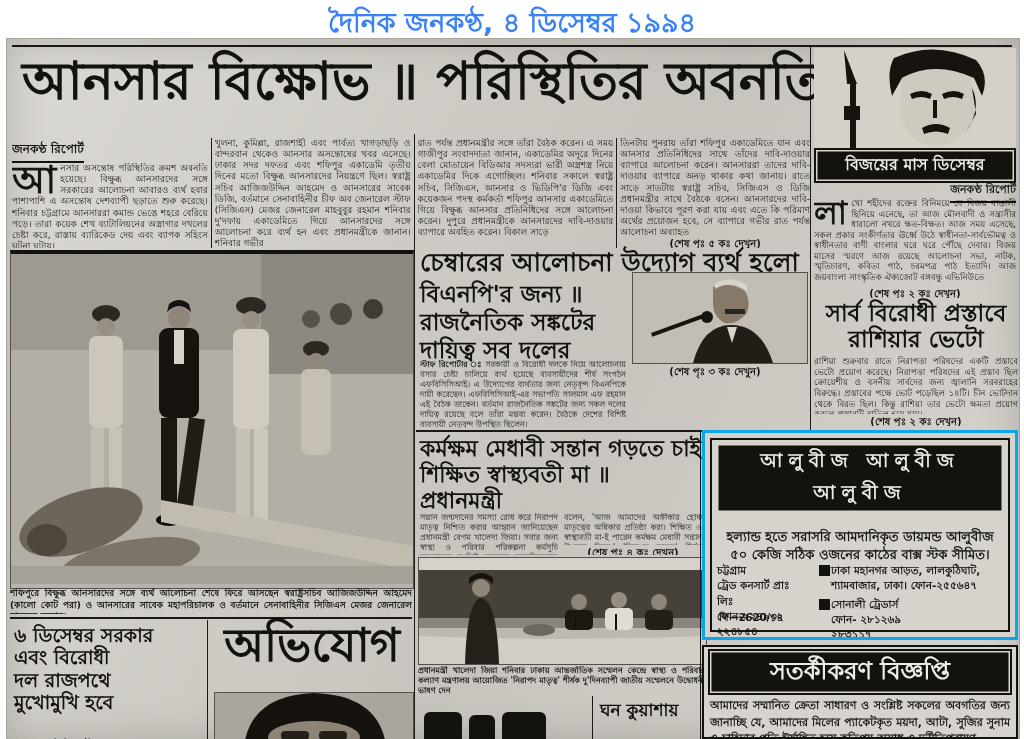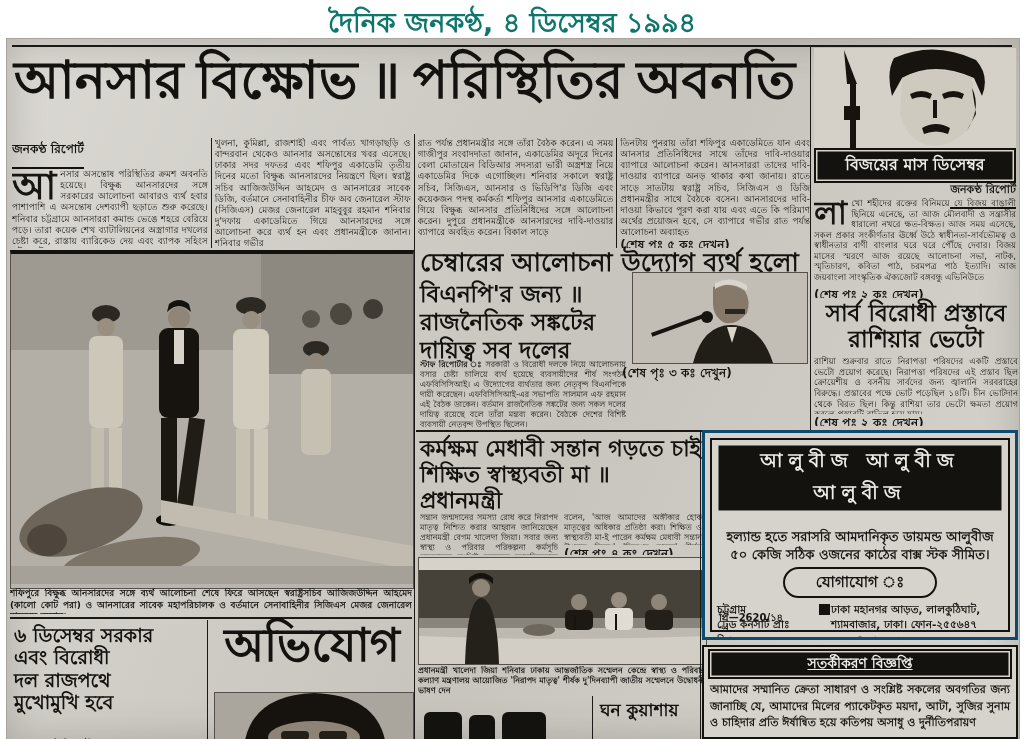--- a/index.html
+++ b/index.html
@@ -9,60 +9,60 @@
   
   #masthead{left:0;top:2px;width:1024px;text-align:center;font-size:27px;font-weight:bold;}
   
   #page{left:6px;top:38px;width:1012px;height:701px;background:#d2cfc8;
         background-image:linear-gradient(115deg,rgba(255,255,255,.20),rgba(0,0,0,.05) 55%,rgba(255,255,255,.12));
         border:1px solid #a8a49d;box-shadow:inset 0 0 38px rgba(60,55,45,.25);}
   .rule-h{background:#1b1916;}
   .rule-v{background:#1b1916;}
   .headline{font-weight:bold;color:#14120f;line-height:1.04;}
   .prelines{white-space:pre-line;}
-  .byline{font-weight:bold;border-bottom:2px solid #14120f;display:inline-block;padding-bottom:7px;}
+  .byline{font-weight:bold;border-bottom:2px solid #14120f;display:inline-block;padding-bottom:1px;}
   .bodytext{font-size:9px;line-height:1.24;text-align:justify;overflow:hidden;}
   .tinytext{font-size:8px;line-height:1.25;text-align:justify;overflow:hidden;}
   .dropcap{float:left;font-size:38px;line-height:.82;font-weight:bold;margin:2px 4px 0 0;}
-  .cont{display:block;text-align:left;font-weight:bold;font-size:12px;}
+  .cont{display:block;text-align:center;font-weight:bold;font-size:10px;}
   .caption{font-size:9px;font-weight:bold;line-height:1.3;text-align:justify;}
   .banner{background:#14120f;color:#efece6;text-align:center;font-weight:bold;
           box-shadow:inset 0 0 0 1.5px #d8d4cc, 0 0 0 2px #14120f;}
   .photoframe{background:#b9b5ae;border:1px solid #55514a;overflow:hidden;}
   
   #ad-box{left:702px;top:430px;width:316px;height:210px;background:#d6d3cc;
-          border:3px solid #0c4a6e;box-shadow:inset 0 0 0 5px #d6d3cc, inset 0 0 0 7px #14120f;
+          border:3px solid #0ea5e9;box-shadow:inset 0 0 0 5px #d6d3cc, inset 0 0 0 7px #14120f;
           box-sizing:border-box;padding:11px 12px;overflow:hidden;}
   #ad-title{background:#14120f;color:#efece6;text-align:center;font-weight:bold;font-size:19px;
             padding:2px 0;letter-spacing:6px;box-shadow:inset 0 0 0 1.5px #d8d4cc;}
   .ad-line{font-weight:bold;font-size:13px;text-align:center;line-height:1.35;}
   #ad-contact-pill{margin:4px auto 4px auto;width:150px;text-align:center;font-weight:bold;font-size:15px;
                    border:2px solid #14120f;border-radius:16px;padding:1px 0;}
   #ad-cols{display:flex;gap:10px;font-size:10.5px;font-weight:bold;line-height:1.45;}
   .ad-bullet-row{display:flex;gap:1px;margin-bottom:3px;}
   .sqbullet{width:11px;height:11px;background:#14120f;flex:0 0 auto;margin-top:2px;}
   
   #warning-box{left:702px;top:645px;width:316px;height:94px;border:2px solid #14120f;
                box-sizing:border-box;background:#d6d3cc;overflow:hidden;padding:4px 6px;}
-  #warning-banner{font-size:14px;padding:1px 0;text-decoration:underline;}
+  #warning-banner{font-size:24px;padding:1px 0;}
   #warning-body{font-size:11px;font-weight:bold;line-height:1.5;text-align:justify;margin-top:5px;}
   .cutblob{display:inline-block;background:#14120f;border-radius:6px 6px 0 0;margin-right:7px;vertical-align:bottom;}
 </style>
 </head>
 <body>
 
 <div id="stage">
 
-  <div id="masthead" class="abs" style="color:#0f766e;">দৈনিক জনকণ্ঠ, ৪ ডিসেম্বর ১৯৯৪</div>
+  <div id="masthead" class="abs" style="color:#3b82f6;">দৈনিক জনকণ্ঠ, ৪ ডিসেম্বর ১৯৯৪</div>
 
   <div id="page" class="abs"></div>
 
   <div class="abs rule-h" style="left:12px;top:45px;width:1000px;height:2px;"></div>
 
-  <div class="abs headline" style="left:14px;top:54px;width:796px;height:80px;font-size:52px;white-space:nowrap;font-family:Liberation Serif, serif;">আনসার বিক্ষোভ ॥ পরিস্থিতির অবনতি</div>
+  <div class="abs headline" style="left:22px;top:54px;width:796px;height:80px;font-size:52px;white-space:nowrap;">আনসার বিক্ষোভ ॥ পরিস্থিতির অবনতি</div>
 
   <div class="abs" style="left:12px;top:138px;width:798px;height:110px;display:flex;">
     <div style="width:196px;overflow:hidden;">
       <span class="byline" style="font-size:12px;">জনকণ্ঠ রিপোর্ট</span>
       <div class="bodytext" style="height:92px;">
         <span class="dropcap">আ</span><span>নসার অসন্তোষ পরিস্থিতির ক্রমশ অবনতি হয়েছে। বিক্ষুব্ধ আনসারদের সঙ্গে সরকারের আলোচনা আবারও ব্যর্থ হবার পাশাপাশি এ অসন্তোষ দেশব্যাপী ছড়াতে শুরু করেছে। শনিবার চট্টগ্রামে আনসাররা কমান্ড ভেঙে শহরে বেরিয়ে পড়ে। তারা কয়েক শেখ ব্যাটালিয়নের অস্ত্রাগার দখলের চেষ্টা করে, রাস্তায় ব্যারিকেড দেয় এবং ব্যাপক সহিংস ঘটনা ঘটায়।</span>
       </div>
     </div>
     <div class="rule-v" style="width:1px;height:110px;margin:0 3px;"></div>
     <div class="bodytext" style="width:196px;height:110px;">খুলনা, কুমিল্লা, রাজশাহী এবং পার্বত্য খাগড়াছড়ি ও বান্দরবান থেকেও আনসার অসন্তোষের খবর এসেছে। ঢাকার সদর দফতর এবং শফিপুর একাডেমি তৃতীয় দিনের মতো বিক্ষুব্ধ আনসারদের নিয়ন্ত্রণে ছিল। স্বরাষ্ট্র সচিব আজিজউদ্দিন আহমেদ ও আনসারের সাবেক ডিজি, বর্তমানে সেনাবাহিনীর চীফ অব জেনারেল স্টাফ (সিজিএস) মেজর জেনারেল মাহবুবুর রহমান শনিবার দু'দফায় একাডেমিতে গিয়ে আনসারদের সঙ্গে আলোচনা করে ব্যর্থ হন এবং প্রধানমন্ত্রীকে জানান। শনিবার গভীর</div>
@@ -245,21 +245,20 @@
     <div class="tinytext" style="font-size:8.5px;height:58px;">রাশিয়া শুক্রবার রাতে নিরাপত্তা পরিষদের একটি প্রস্তাবে ভেটো প্রয়োগ করেছে। নিরাপত্তা পরিষদের এই প্রস্তাব ছিল ক্রোয়েশীয় ও বসনীয় সার্বদের জন্য জ্বালানি সরবরাহের বিরুদ্ধে। প্রস্তাবের পক্ষে ভোট পড়েছিল ১৪টি। চীন ভোটদান থেকে বিরত ছিল। কিন্তু রাশিয়া তার ভেটো ক্ষমতা প্রয়োগ করলে প্রস্তাবটি বাতিল হয়ে যায়।</div>
     <span class="cont">(শেষ পৃঃ ২ কঃ দেখুন)</span>
   </div>
 
   <div class="abs rule-v" style="left:700px;top:432px;width:1px;height:307px;"></div>
 
   <div id="ad-box" class="abs">
     <div id="ad-title">আলুবীজ আলুবীজ আলুবীজ</div>
     <div class="ad-line" style="margin-top:16px;">হল্যান্ড হতে সরাসরি আমদানিকৃত ডায়মন্ড আলুবীজ</div>
     <div class="ad-line">৫০ কেজি সঠিক ওজনের কাঠের বাক্স স্টক সীমিত।</div>
-    <div id="ad-contact-pill">যোগাযোগ ঃ</div>
     <div id="ad-cols">
       <div class="prelines" style="width:92px;">চট্টগ্রাম
 ট্রেড কনসার্ট প্রাঃ লিঃ
 ফোন-২২৪৯৩২
 ২২৪৮৫৪</div>
       <div style="flex:1;">
         <div class="ad-bullet-row">
           <span class="sqbullet"></span>
           <span>ঢাকা মহানগর আড়ত, লালকুঠিঘাট, শ্যামবাজার, ঢাকা। ফোন-২৫৫৬৪৭</span>
         </div>

